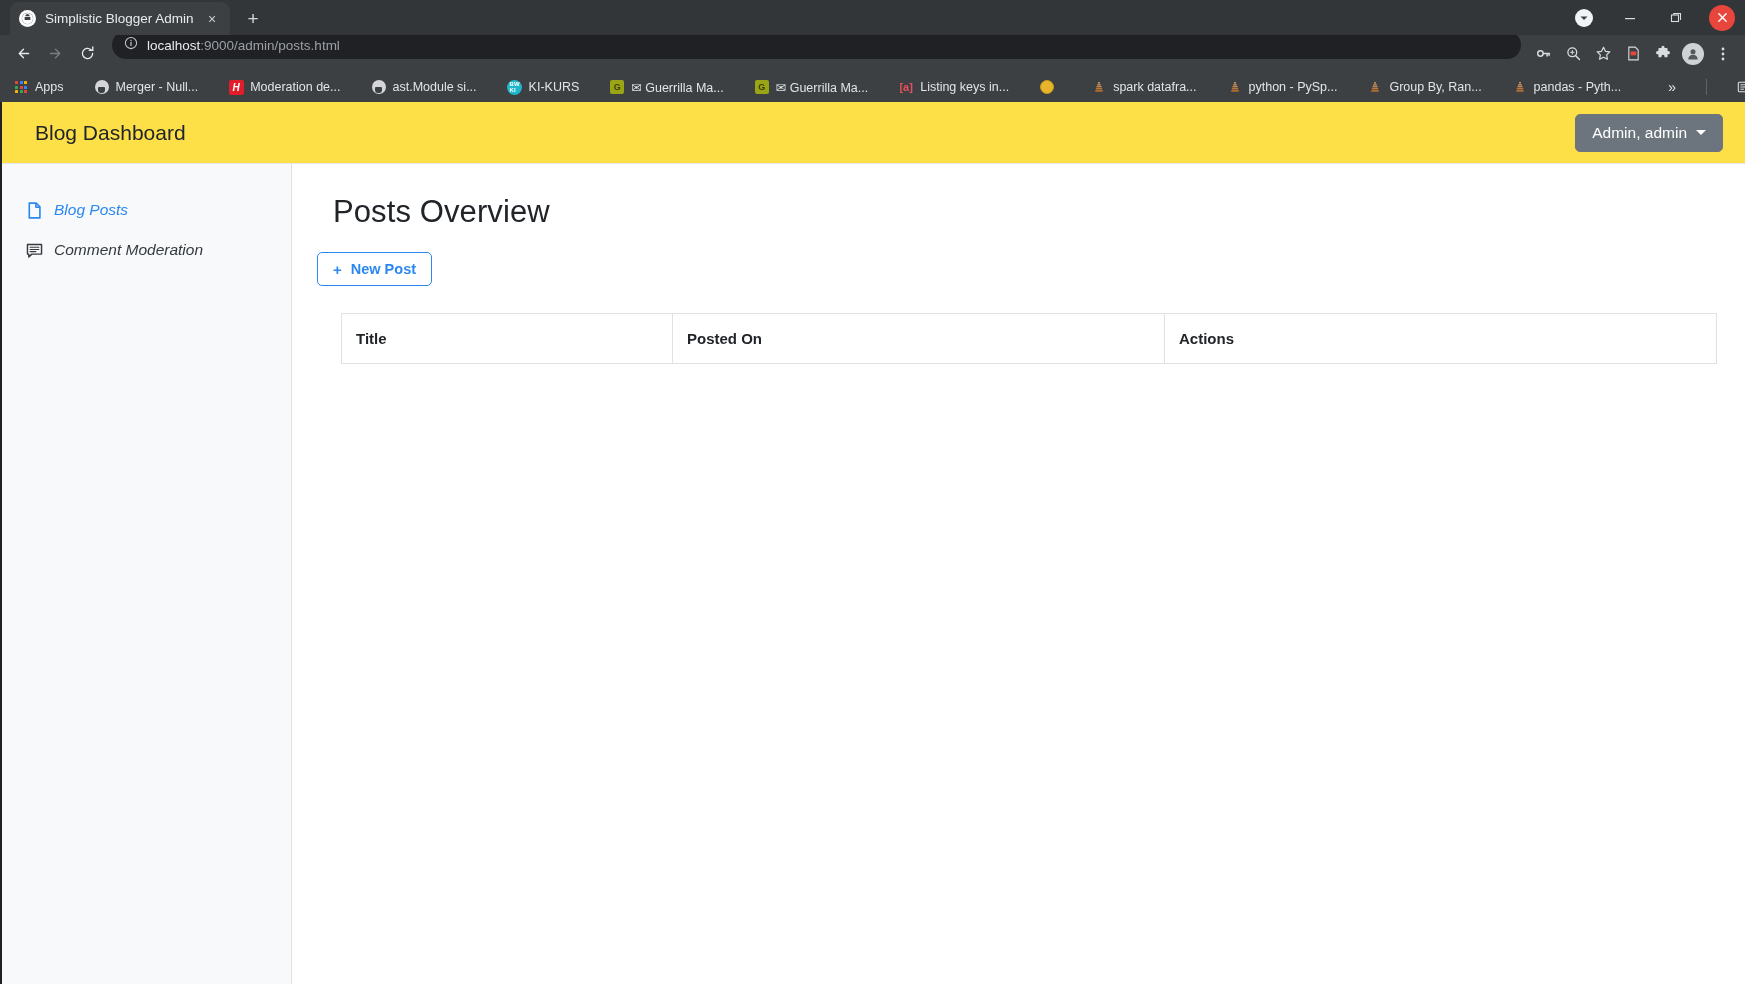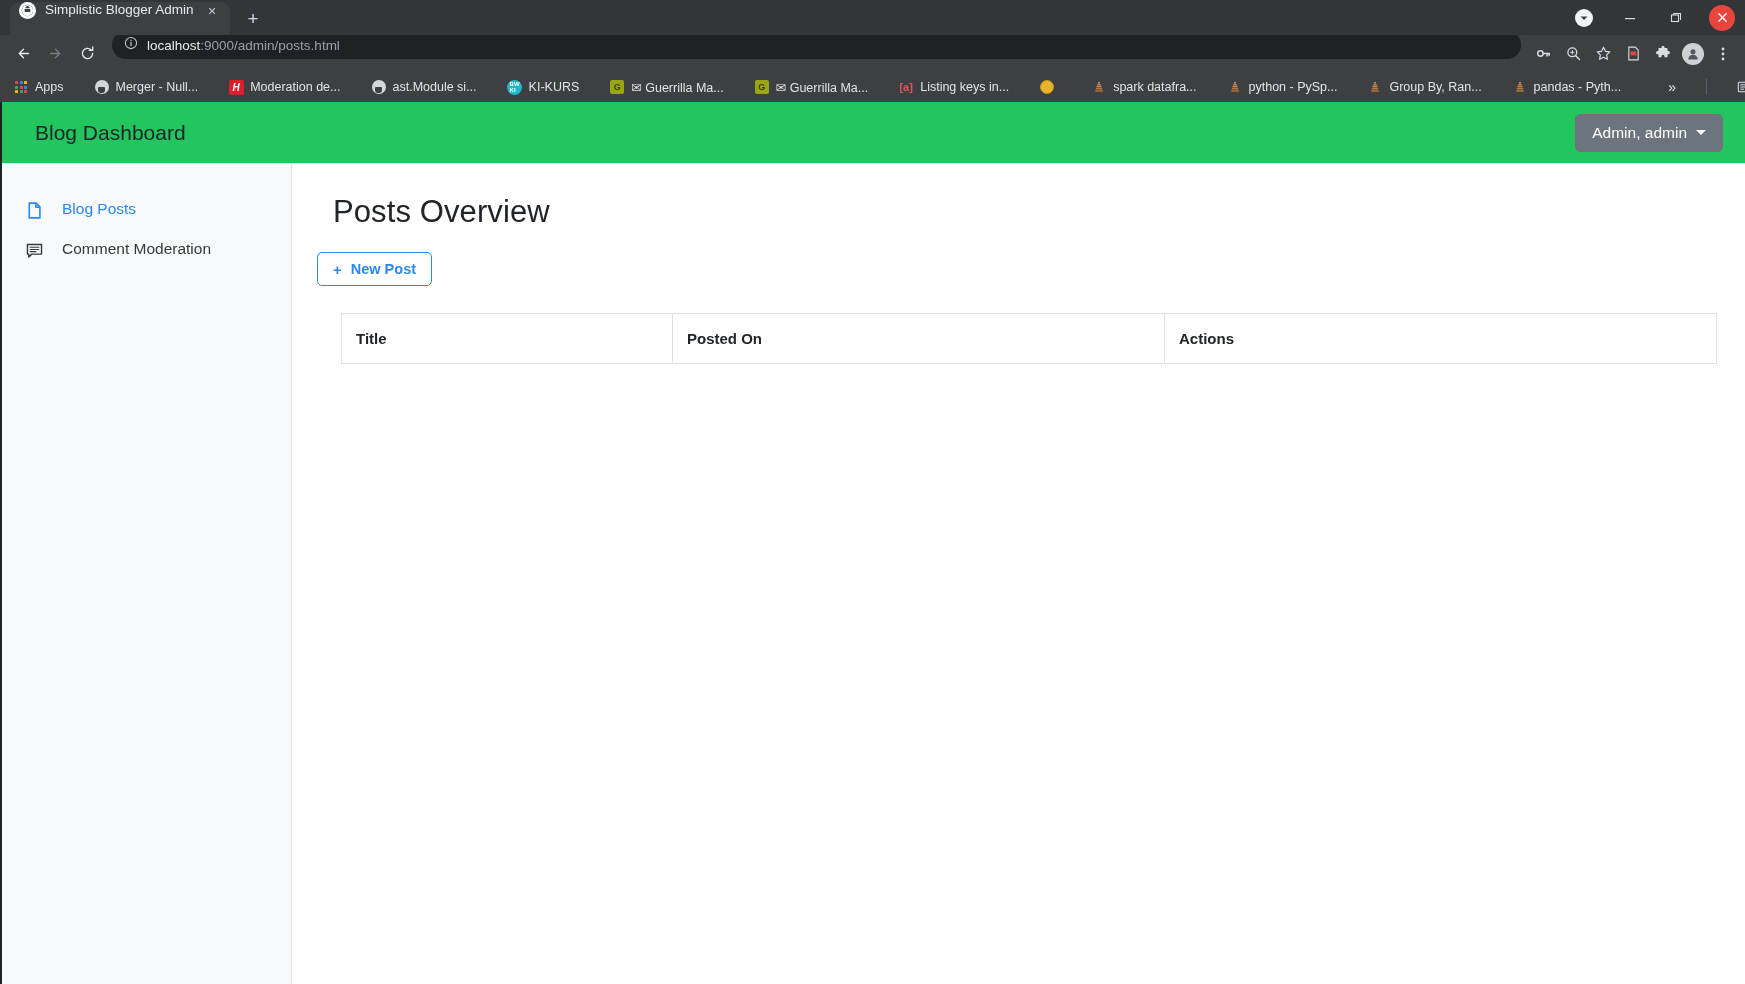--- a/index.html
+++ b/index.html
@@ -23,20 +23,21 @@
     flex: 0 0 auto;
   }
   .tab {
     height: 33px;
     margin-left: 10px;
     min-width: 220px;
     max-width: 240px;
     background: #3c4043;
     border-radius: 9px 9px 0 0;
     display: flex;
+    align-items: center;
     padding: 0 9px;
     gap: 9px;
   }
   .tab-favicon {
     width: 17px; height: 17px; border-radius: 50%;
     background: #ffffff;
     display: flex; align-items: center; justify-content: center;
     flex: 0 0 auto;
   }
   .tab-favicon svg { display: block; }
@@ -187,21 +188,21 @@
     flex: 1 1 auto;
     background: #ffffff;
     display: flex;
     flex-direction: column;
     overflow: hidden;
     border-left: 2px solid #202124;
   }
 
   .app-header {
     height: 62px;
-    background: #22c55e;
+    background: #fde047;
     border-bottom: 1px solid #e3e5e8;
     display: flex;
     align-items: center;
     justify-content: space-between;
     padding: 0 22px 0 33px;
     flex: 0 0 auto;
   }
   .app-title {
     font-size: 21px;
     color: #212529;
@@ -230,25 +231,26 @@
 
   .sidebar {
     width: 290px;
     background: #f8f9fa;
     border-right: 1px solid #dee2e6;
     padding: 26px 0 0 0;
     flex: 0 0 auto;
   }
   .side-item {
     display: flex;
-    align-items: flex-start;
-    gap: 18px;
+    align-items: center;
+    gap: 10px;
     padding: 10px 22px;
     font-size: 15.5px;
     cursor: pointer;
+    font-style: italic;
   }
   .side-item .side-label.active { color: #2b88f0; }
   .side-item .side-label { color: #343a40; }
   .side-ico { width: 20px; height: 20px; display: flex; align-items: center; justify-content: center; flex: 0 0 auto; }
 
   .main {
     flex: 1 1 auto;
     background: #ffffff;
     padding: 30px 28px 0 25px;
     min-width: 0;

